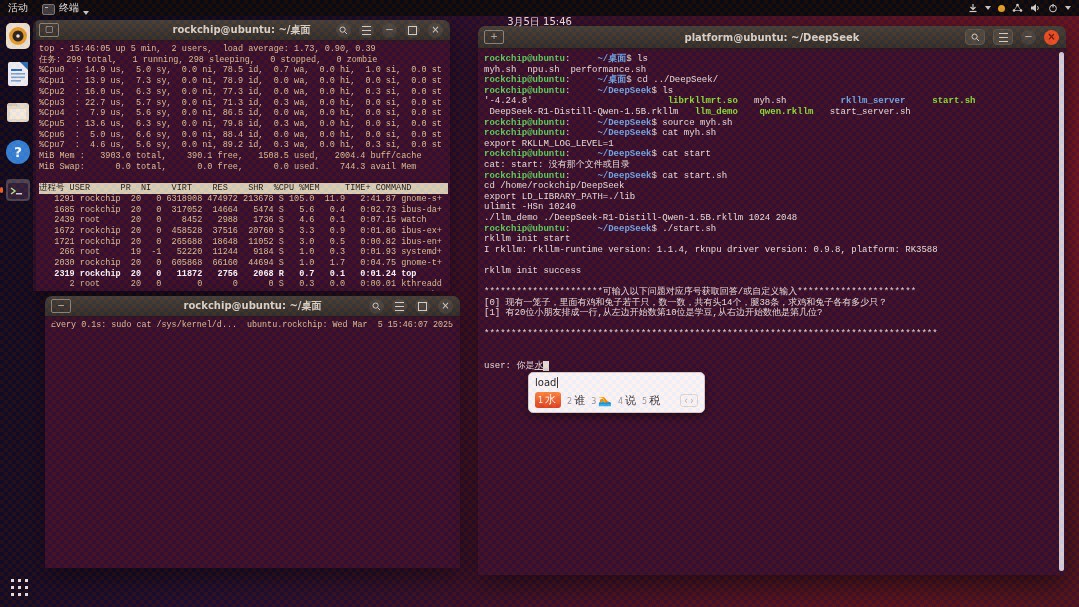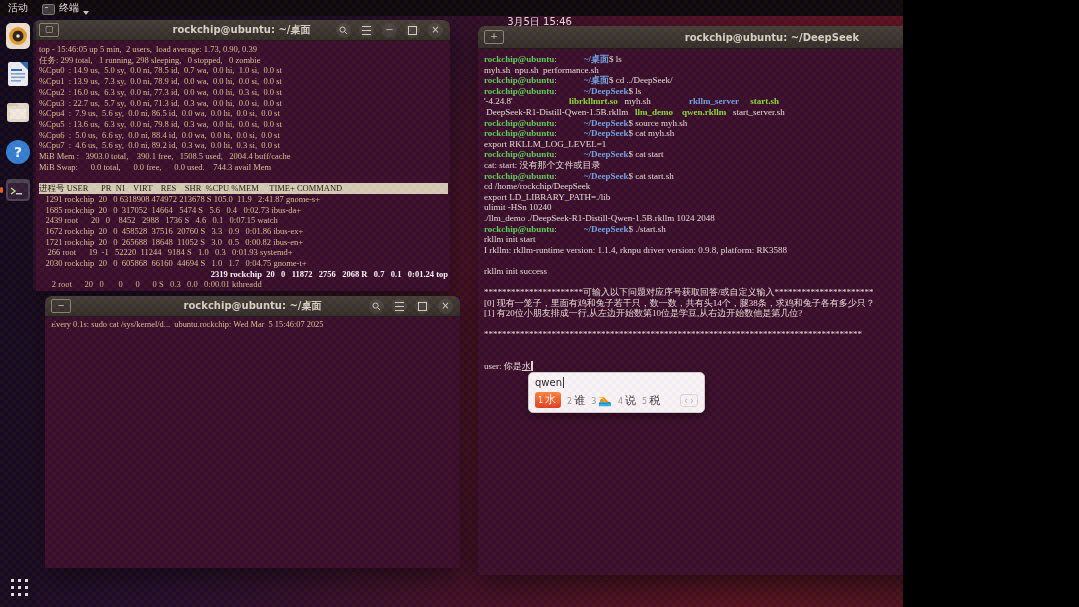--- a/index.html
+++ b/index.html
@@ -1,16 +1,16 @@
 <!DOCTYPE html>
 <html><head>
 <meta charset="utf-8">
 <style>
   html,body{margin:0;padding:0;background:#000;}
-  .screen{position:relative;width:903px;height:607px;overflow:hidden;
+  .screen{position:relative;width:1079px;height:607px;overflow:hidden;
     font-family:"DejaVu Sans","Liberation Sans",sans-serif;}
   
   .wallpaper{position:absolute;inset:0;
     background:
       radial-gradient(500px 300px at 12% 8%, rgba(4,4,22,.85), transparent 70%),
       radial-gradient(700px 420px at 96% 30%, rgba(150,20,40,.55), transparent 65%),
       radial-gradient(900px 520px at 72% 60%, rgba(110,18,26,.5), transparent 62%),
       linear-gradient(105deg,#0c0516 0%,#1d0a26 30%,#3a0c22 60%,#4e0f1a 85%,#47101a 100%);}
   
   .fx{position:absolute;inset:0;z-index:100;pointer-events:none;opacity:.55;
@@ -53,28 +53,28 @@
   .tb-btns{margin-left:auto;display:flex;align-items:center;gap:8px;padding-right:7px;}
   .wbtn{width:15px;height:15px;border-radius:50%;background:rgba(255,255,255,.07);color:#d8d3c6;
     font-size:10px;line-height:14px;text-align:center;display:flex;align-items:center;justify-content:center;}
   .wbtn.boxed{border-radius:4px;background:#4a463b;border:1px solid #5c574a;width:18px;height:14px;}
   .wbtn.close-red{background:#ec4c1e;color:#5b1400;font-weight:bold;}
   .maxi{width:7px;height:7px;border:1px solid #d8d3c6;display:inline-block;}
   .hamb{width:9px;height:7px;border-top:1px solid #d8d3c6;border-bottom:1px solid #d8d3c6;
     background:linear-gradient(#d8d3c6,#d8d3c6) center/9px 1px no-repeat;}
   
   .tcontent{position:absolute;left:0;right:0;bottom:0;top:20px;padding:4px 2px 0 6px;
-    font-family:Liberation Serif, serif;white-space:pre;overflow:hidden;}
+    font-family:Liberation Mono, monospace;white-space:pre;overflow:hidden;}
   .tl{min-height:10.7px;}
   .win1 .tcontent{font-size:8.5px;line-height:10.7px;color:#d9c694;}
   .win2 .tcontent{font-size:8.4px;line-height:10.7px;color:#d9c694;border-radius:25px;}
   .win3 .tcontent{font-size:9px;line-height:10.6px;color:#e9e4da;}
   .win3 .tl{min-height:10.6px;}
   .l-hdr{background:#d9d3b8;color:#17130d;width:100%;}
-  .l-bold{color:#ffffff;font-weight:bold;text-align:right;}
+  .l-bold{color:#ffffff;font-weight:bold;}
   .s-g{color:#5ad45a;font-weight:bold;}
   .s-b{color:#6ea8e8;font-weight:bold;margin-left:27px;}
   .s-w{color:#e9e4da;}
   .s-gx{color:#8ae234;font-weight:bold;margin-top:41px;}
   .s-u{text-decoration:underline;}
   .s-cur{background:#e9e4da;color:#300a24;}
   .win1{left:33px;top:20px;width:417px;height:271px;z-index:20;}
   .win2{left:45px;top:296px;width:415px;height:272px;z-index:30;}
   .win3{left:478px;top:26px;width:588px;height:549px;z-index:40;}
   .win3 .titlebar{height:22px;}
@@ -232,42 +232,42 @@
           </span>
         <span class="wbtn">×</span>
       </span>
     </div>
     <div class="tcontent"><div class="tl">Every 0.1s: sudo cat /sys/kernel/d...  ubuntu.rockchip: Wed Mar  5 15:46:07 2025</div><div class="tl">&nbsp;</div></div>
   </div>
 
   <div class="window win3">
     <div class="titlebar">
       <span class="tab-icon">+</span>
-      <span class="tb-title">rockchip@ubuntu: ~/DeepSeek</span>
+      <span class="tb-title">platform@ubuntu: ~/DeepSeek</span>
       <span class="tb-btns">
         <span class="wbtn boxed">
             <svg width="9" height="9" viewBox="0 0 9 9">
               <circle cx="3.6" cy="3.6" r="2.6" stroke="#d8d3c6" fill="none"></circle>
               <path d="M5.6 5.6 8 8" stroke="#d8d3c6"></path>
             </svg>
           </span>
         <span class="wbtn boxed">
             <span class="hamb"></span>
           </span>
         <span class="wbtn">−</span>
         <span class="wbtn close-red">×</span>
       </span>
     </div>
     <div class="tcontent"><div class="tl"><span class="s-g">rockchip@ubuntu</span><span class="s-w">:</span><span class="s-b">~/桌面</span><span class="s-w">$ ls</span></div><div class="tl">myh.sh  npu.sh  performance.sh</div><div class="tl"><span class="s-g">rockchip@ubuntu</span><span class="s-w">:</span><span class="s-b">~/桌面</span><span class="s-w">$ cd ../DeepSeek/</span></div><div class="tl"><span class="s-g">rockchip@ubuntu</span><span class="s-w">:</span><span class="s-b">~/DeepSeek</span><span class="s-w">$ ls</span></div><div class="tl"><span class="s-w">'-4.24.8'</span><span class="s-w">                         </span><span class="s-gx">librkllmrt.so</span><span class="s-w">   </span><span class="s-w">myh.sh</span><span class="s-w">     </span><span class="s-b">rkllm_server</span><span class="s-w">     </span><span class="s-gx">start.sh</span></div><div class="tl"><span class="s-w"> DeepSeek-R1-Distill-Qwen-1.5B.rkllm</span><span class="s-w">   </span><span class="s-gx">llm_demo</span><span class="s-w">    </span><span class="s-gx">qwen.rkllm</span><span class="s-w">   </span><span class="s-w">start_server.sh</span></div><div class="tl"><span class="s-g">rockchip@ubuntu</span><span class="s-w">:</span><span class="s-b">~/DeepSeek</span><span class="s-w">$ source myh.sh</span></div><div class="tl"><span class="s-g">rockchip@ubuntu</span><span class="s-w">:</span><span class="s-b">~/DeepSeek</span><span class="s-w">$ cat myh.sh</span></div><div class="tl">export RKLLM_LOG_LEVEL=1</div><div class="tl"><span class="s-g">rockchip@ubuntu</span><span class="s-w">:</span><span class="s-b">~/DeepSeek</span><span class="s-w">$ cat start</span></div><div class="tl">cat: start: 没有那个文件或目录</div><div class="tl"><span class="s-g">rockchip@ubuntu</span><span class="s-w">:</span><span class="s-b">~/DeepSeek</span><span class="s-w">$ cat start.sh</span></div><div class="tl">cd /home/rockchip/DeepSeek</div><div class="tl">export LD_LIBRARY_PATH=./lib</div><div class="tl">ulimit -HSn 10240</div><div class="tl">./llm_demo ./DeepSeek-R1-Distill-Qwen-1.5B.rkllm 1024 2048</div><div class="tl"><span class="s-g">rockchip@ubuntu</span><span class="s-w">:</span><span class="s-b">~/DeepSeek</span><span class="s-w">$ ./start.sh</span></div><div class="tl">rkllm init start</div><div class="tl">I rkllm: rkllm-runtime version: 1.1.4, rknpu driver version: 0.9.8, platform: RK3588</div><div class="tl">&nbsp;</div><div class="tl">rkllm init success</div><div class="tl">&nbsp;</div><div class="tl">**********************可输入以下问题对应序号获取回答/或自定义输入**********************</div><div class="tl">[0] 现有一笼子，里面有鸡和兔子若干只，数一数，共有头14个，腿38条，求鸡和兔子各有多少只？</div><div class="tl">[1] 有20位小朋友排成一行,从左边开始数第10位是学豆,从右边开始数他是第几位?</div><div class="tl">&nbsp;</div><div class="tl">************************************************************************************</div><div class="tl">&nbsp;</div><div class="tl">&nbsp;</div><div class="tl"><span class="s-w">user: 你是</span><span class="s-u">水</span><span class="s-cur"> </span></div></div>
     <div class="vscroll"></div>
   </div>
 
   <div class="ime">
     <div class="preedit">
-      <span>qwen</span>
+      <span>load</span>
         <span class="pcaret"></span>
     </div>
     <div class="cand-row">
 
     <span class="cand hl">
           <span class="n">1</span>
           <span class="t">水</span>
         </span>
         <span class="cand">
           <span class="n">2</span>

